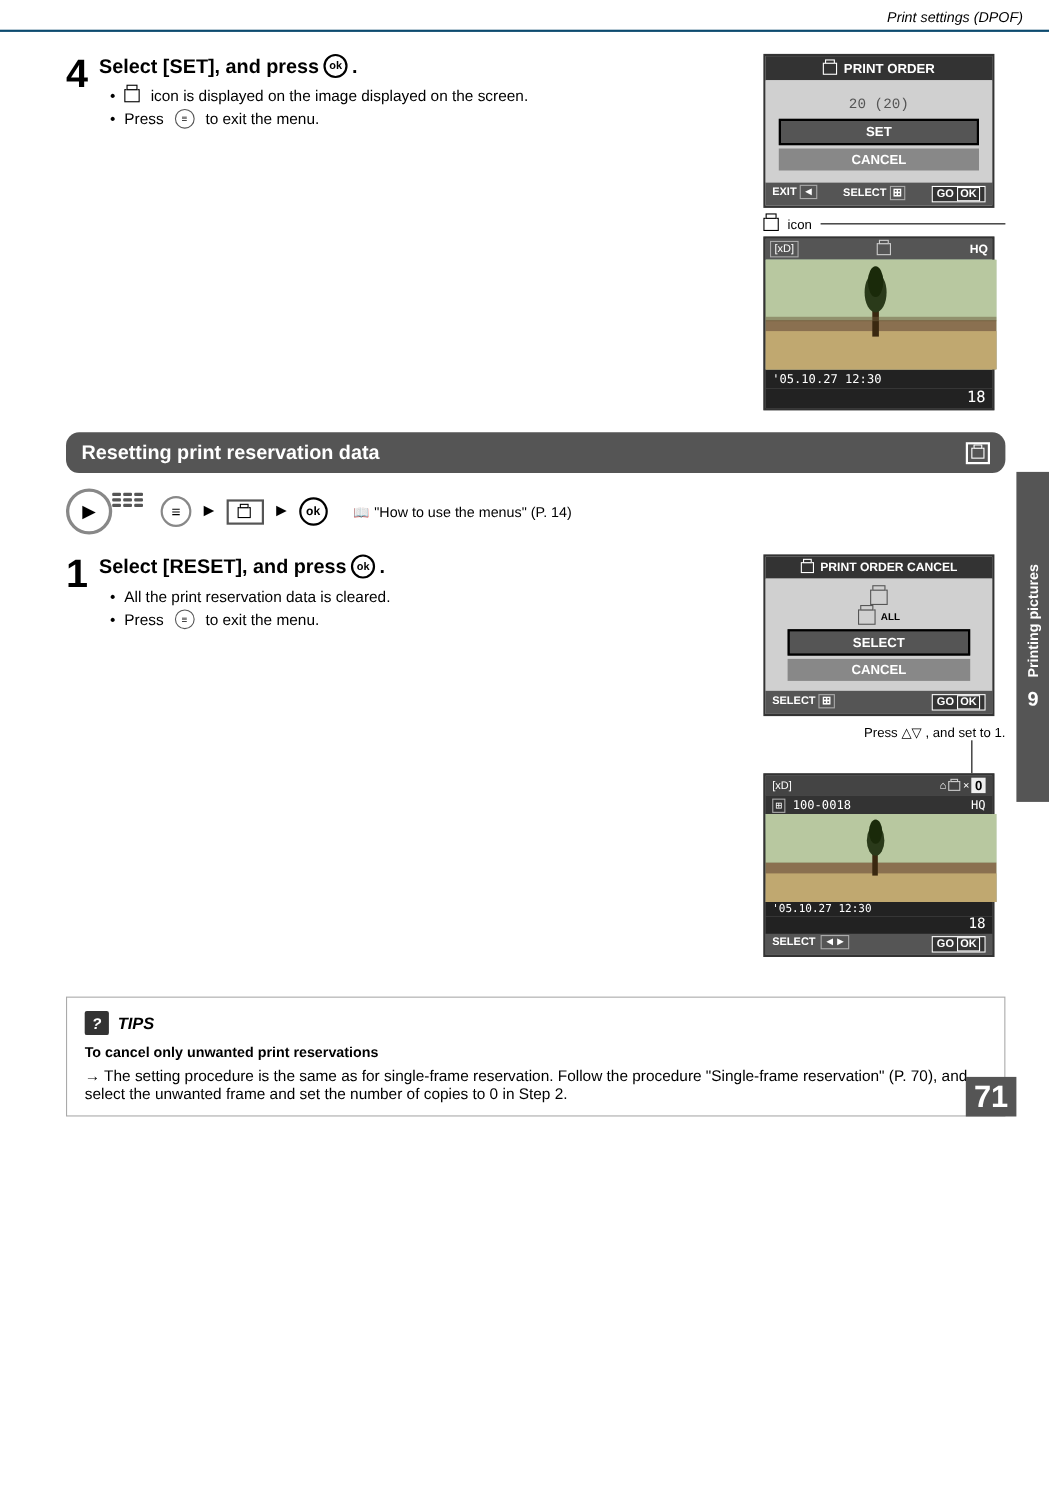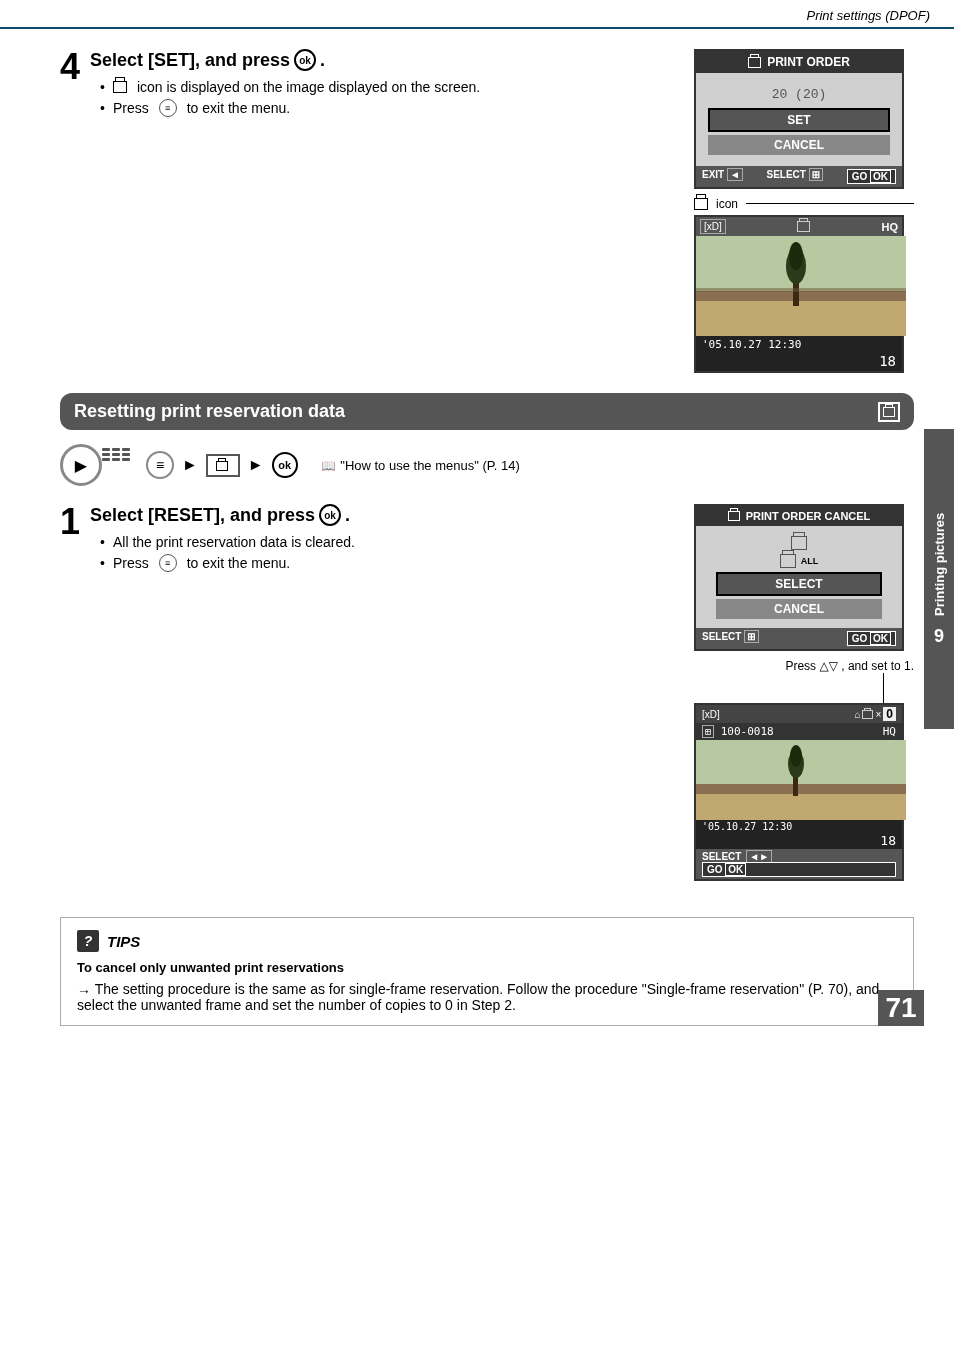--- a/index.html
+++ b/index.html
@@ -399,21 +399,20 @@
     }
 
     .photo2-footer {
       background: #555;
       color: #fff;
       display: flex;
       justify-content: space-between;
       padding: 2px 6px;
       font-size: 10px;
       font-weight: bold;
-      flex-direction: column;
     }
 
     .deco-icon {
       display: inline-flex;
       align-items: center;
       justify-content: center;
       border: 1.5px solid #555;
       border-radius: 50%;
       width: 18px;
       height: 18px;

